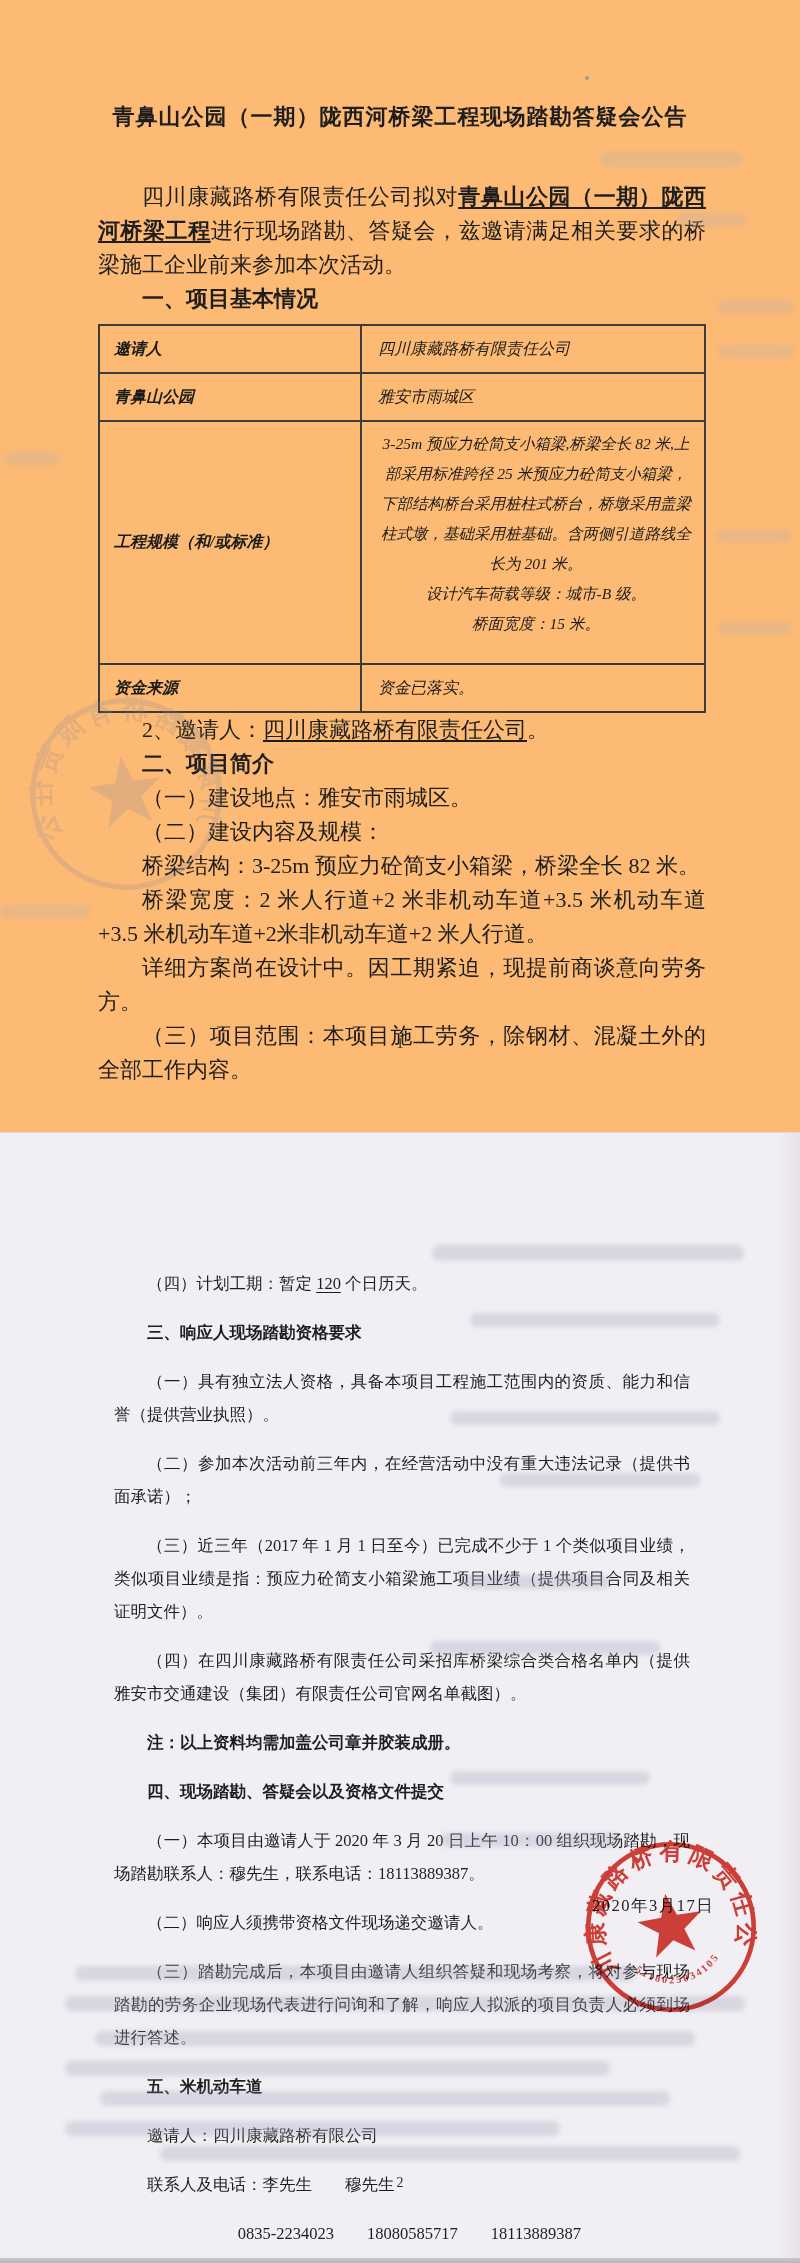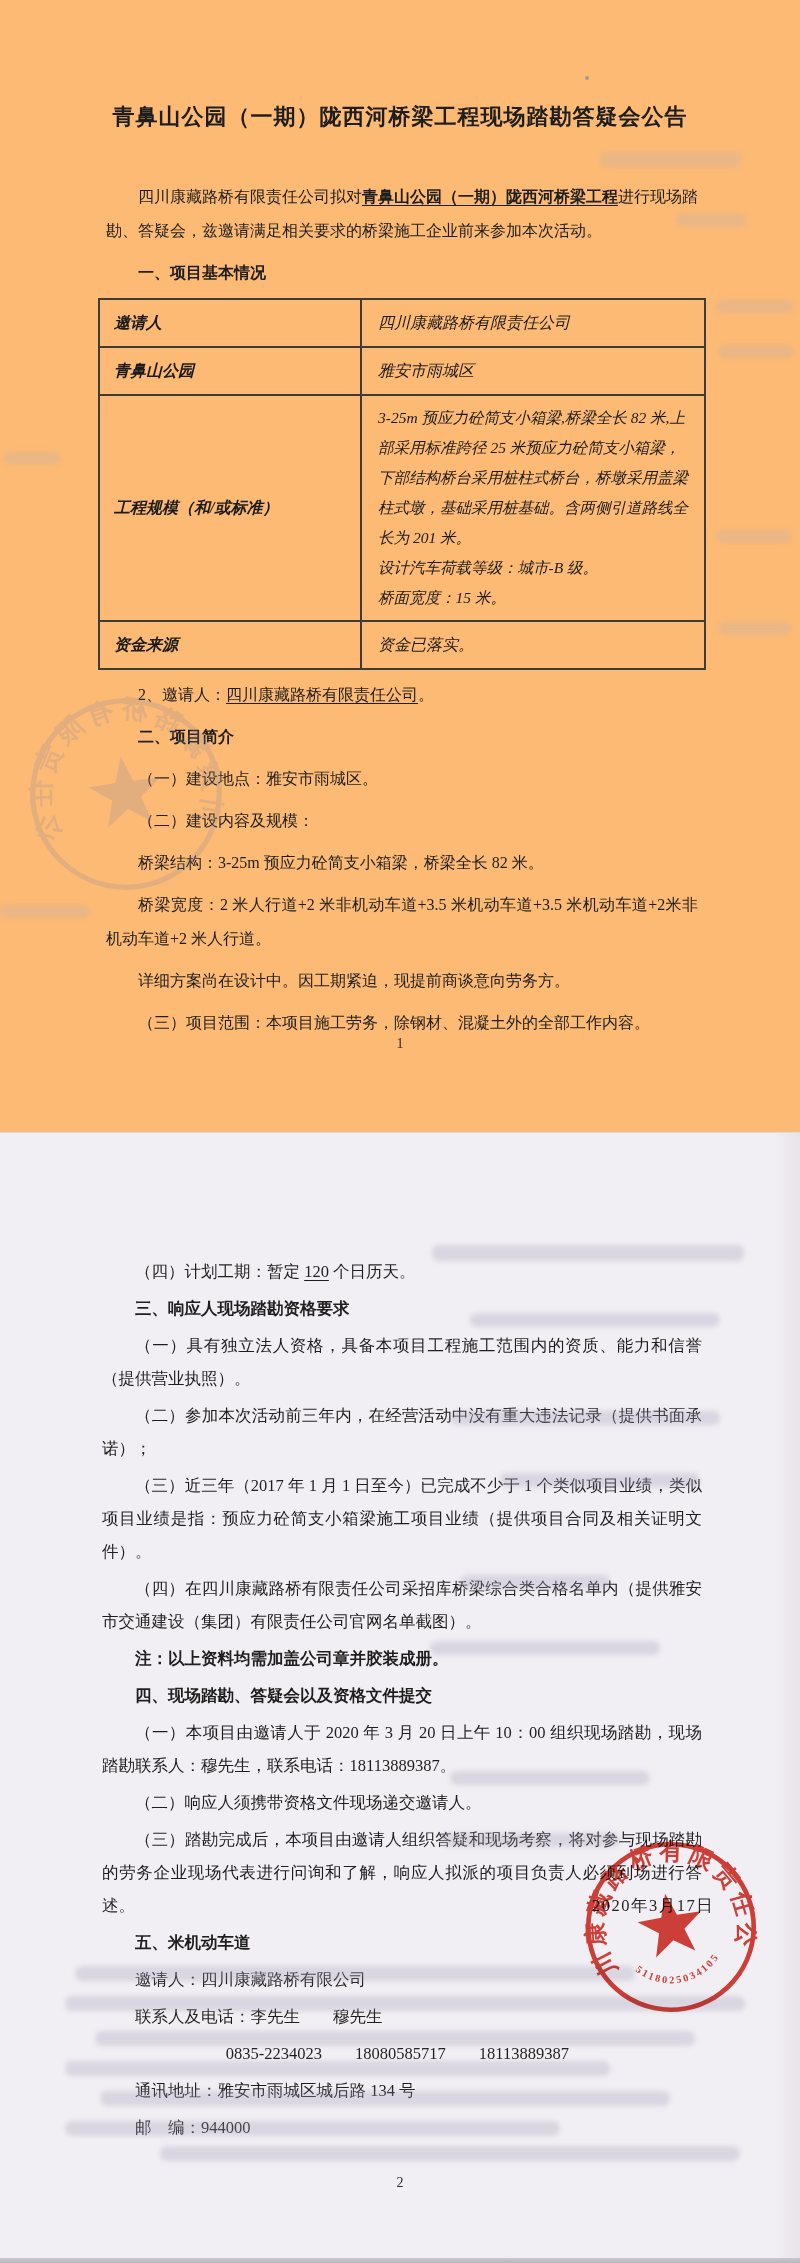--- a/index.html
+++ b/index.html
@@ -4,32 +4,32 @@
 <style>
   html,body{margin:0;padding:0;background:#ffffff;}
   .canvas{position:relative;width:800px;height:2263px;margin:0 auto;
           font-family:"Liberation Serif","DejaVu Serif",serif;color:#1e1e1e;}
   .page{position:relative;width:800px;overflow:hidden;}
   .p1{height:1132px;background:#fdba74;}
   .p2{height:1131px;background:#f1eff4;border-top:1px solid #dcd9df;}
   .content{padding:0 94px 0 98px;}
   .doc-title{font-size:22px;font-weight:bold;text-align:center;letter-spacing:1px;
              margin:0;padding-top:100px;line-height:34px;}
-  .p1 .ln{margin:8px;text-indent:2em;text-align:justify;line-height:34px;font-size:16px;}
-  .p2 .ln{margin:4px;text-indent:2em;text-align:justify;line-height:33px;font-size:16.5px;}
+  .p1 .ln{margin:0;text-indent:2em;text-align:justify;line-height:34px;font-size:22px;}
+  .p2 .ln{margin:16px;text-indent:2em;text-align:justify;line-height:33px;font-size:16.5px;}
   .ln.first{margin-top:46px;}
   .noindent{text-indent:0;}
   .bold{font-weight:bold;}
   .u{text-decoration:underline;text-underline-offset:3px;}
   .gap-top{margin-top:24px;}
   table.info{border-collapse:collapse;width:100%;margin-top:8px;table-layout:fixed;font-style:italic;}
   table.info td{border:2px solid #3c3c3c;font-size:16px;color:#1b1b1b;vertical-align:middle;}
   td.lbl{width:238px;font-weight:bold;padding:11px 8px 11px 14px;}
   td.val{padding:9px 10px 9px 16px;line-height:28px;}
-  td.val.multi{white-space:pre-line;line-height:30px;font-size:15.5px;padding-top:7px;padding-bottom:7px;}
+  td.val.multi{white-space:pre-line;line-height:30px;font-size:15.5px;padding-top:7px;padding-bottom:24px;text-align:center;}
   .pagenum{position:absolute;left:0;width:100%;text-align:center;font-size:14px;color:#2a2a2a;}
   .sm{position:absolute;display:block;border-radius:7px;filter:blur(2.5px);}
   .p1 .sm{background:rgba(176,174,186,.26);}
   .p2 .sm{background:rgba(163,157,182,.30);}
   .speck{position:absolute;width:4px;height:4px;background:#9a9a9a;border-radius:50%;}
   .faint-seal{position:absolute;left:20px;top:688px;width:212px;height:212px;
               opacity:.22;transform:scaleX(-1) rotate(8deg);}
   .stamp{position:absolute;left:577px;top:700px;width:188px;height:188px;
          transform:rotate(-10deg);mix-blend-mode:multiply;opacity:.93;z-index:3;}
   .stamp-date{position:absolute;left:592px;top:762px;width:210px;font-size:16.5px;

